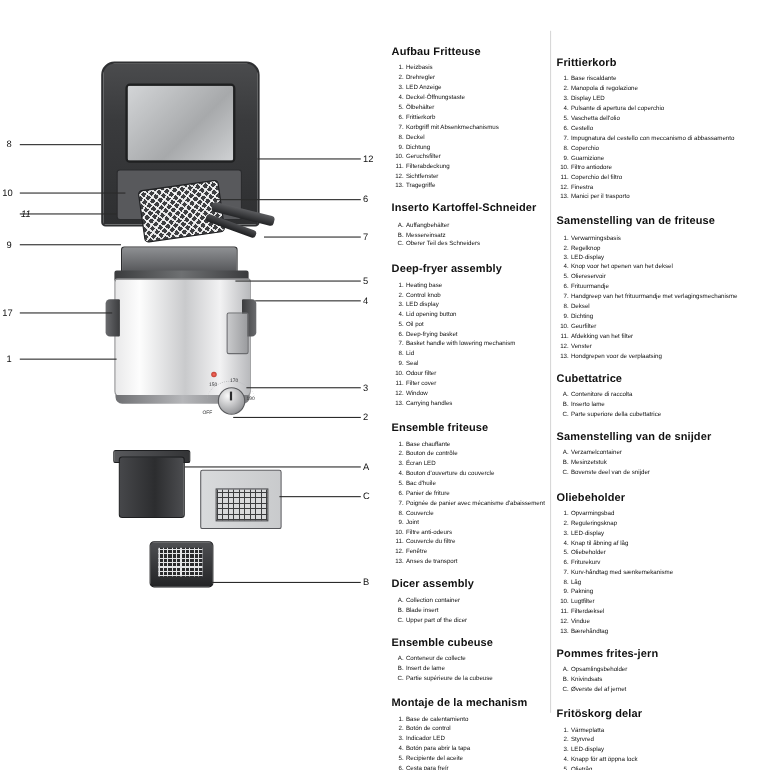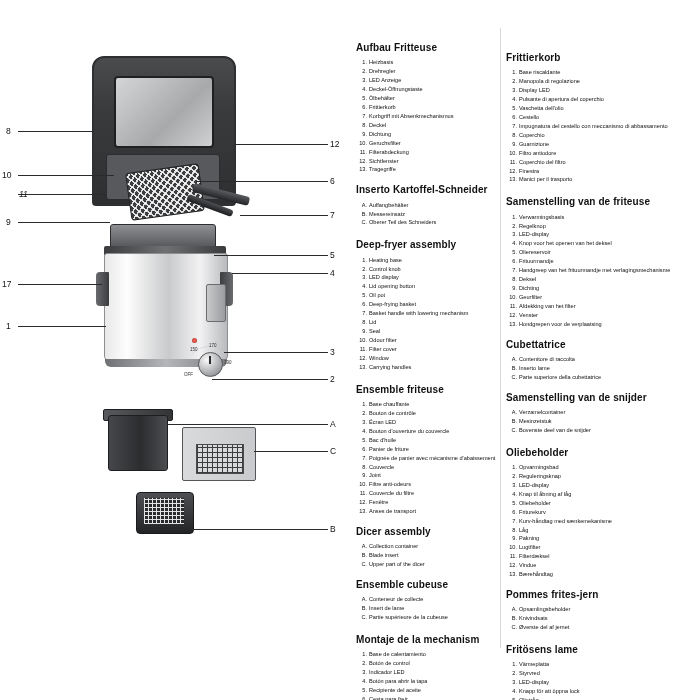--- a/index.html
+++ b/index.html
@@ -530,21 +530,21 @@
       </div>
       <div class="sec">
         <h3>Pommes frites-jern</h3>
         <ul>
           <li><span class="mk">A.</span><span>Opsamlingsbeholder</span></li>
           <li><span class="mk">B.</span><span>Knivindsats</span></li>
           <li><span class="mk">C.</span><span>Øverste del af jernet</span></li>
         </ul>
       </div>
       <div class="sec sp">
-        <h3>Fritösens lame</h3>
+        <h3>Fritöskorg delar</h3>
         <ul>
           <li><span class="mk">1.</span><span>Värmeplatta</span></li>
           <li><span class="mk">2.</span><span>Styrvred</span></li>
           <li><span class="mk">3.</span><span>LED-display</span></li>
           <li><span class="mk">4.</span><span>Knapp för att öppna lock</span></li>
           <li><span class="mk">5.</span><span>Oljetråg</span></li>
           <li><span class="mk">6.</span><span>Fritöskorg</span></li>
           <li><span class="mk">7.</span><span>Korghandtag med sänkningsmekanism</span></li>
           <li><span class="mk">8.</span><span>Lock</span></li>
         </ul>

